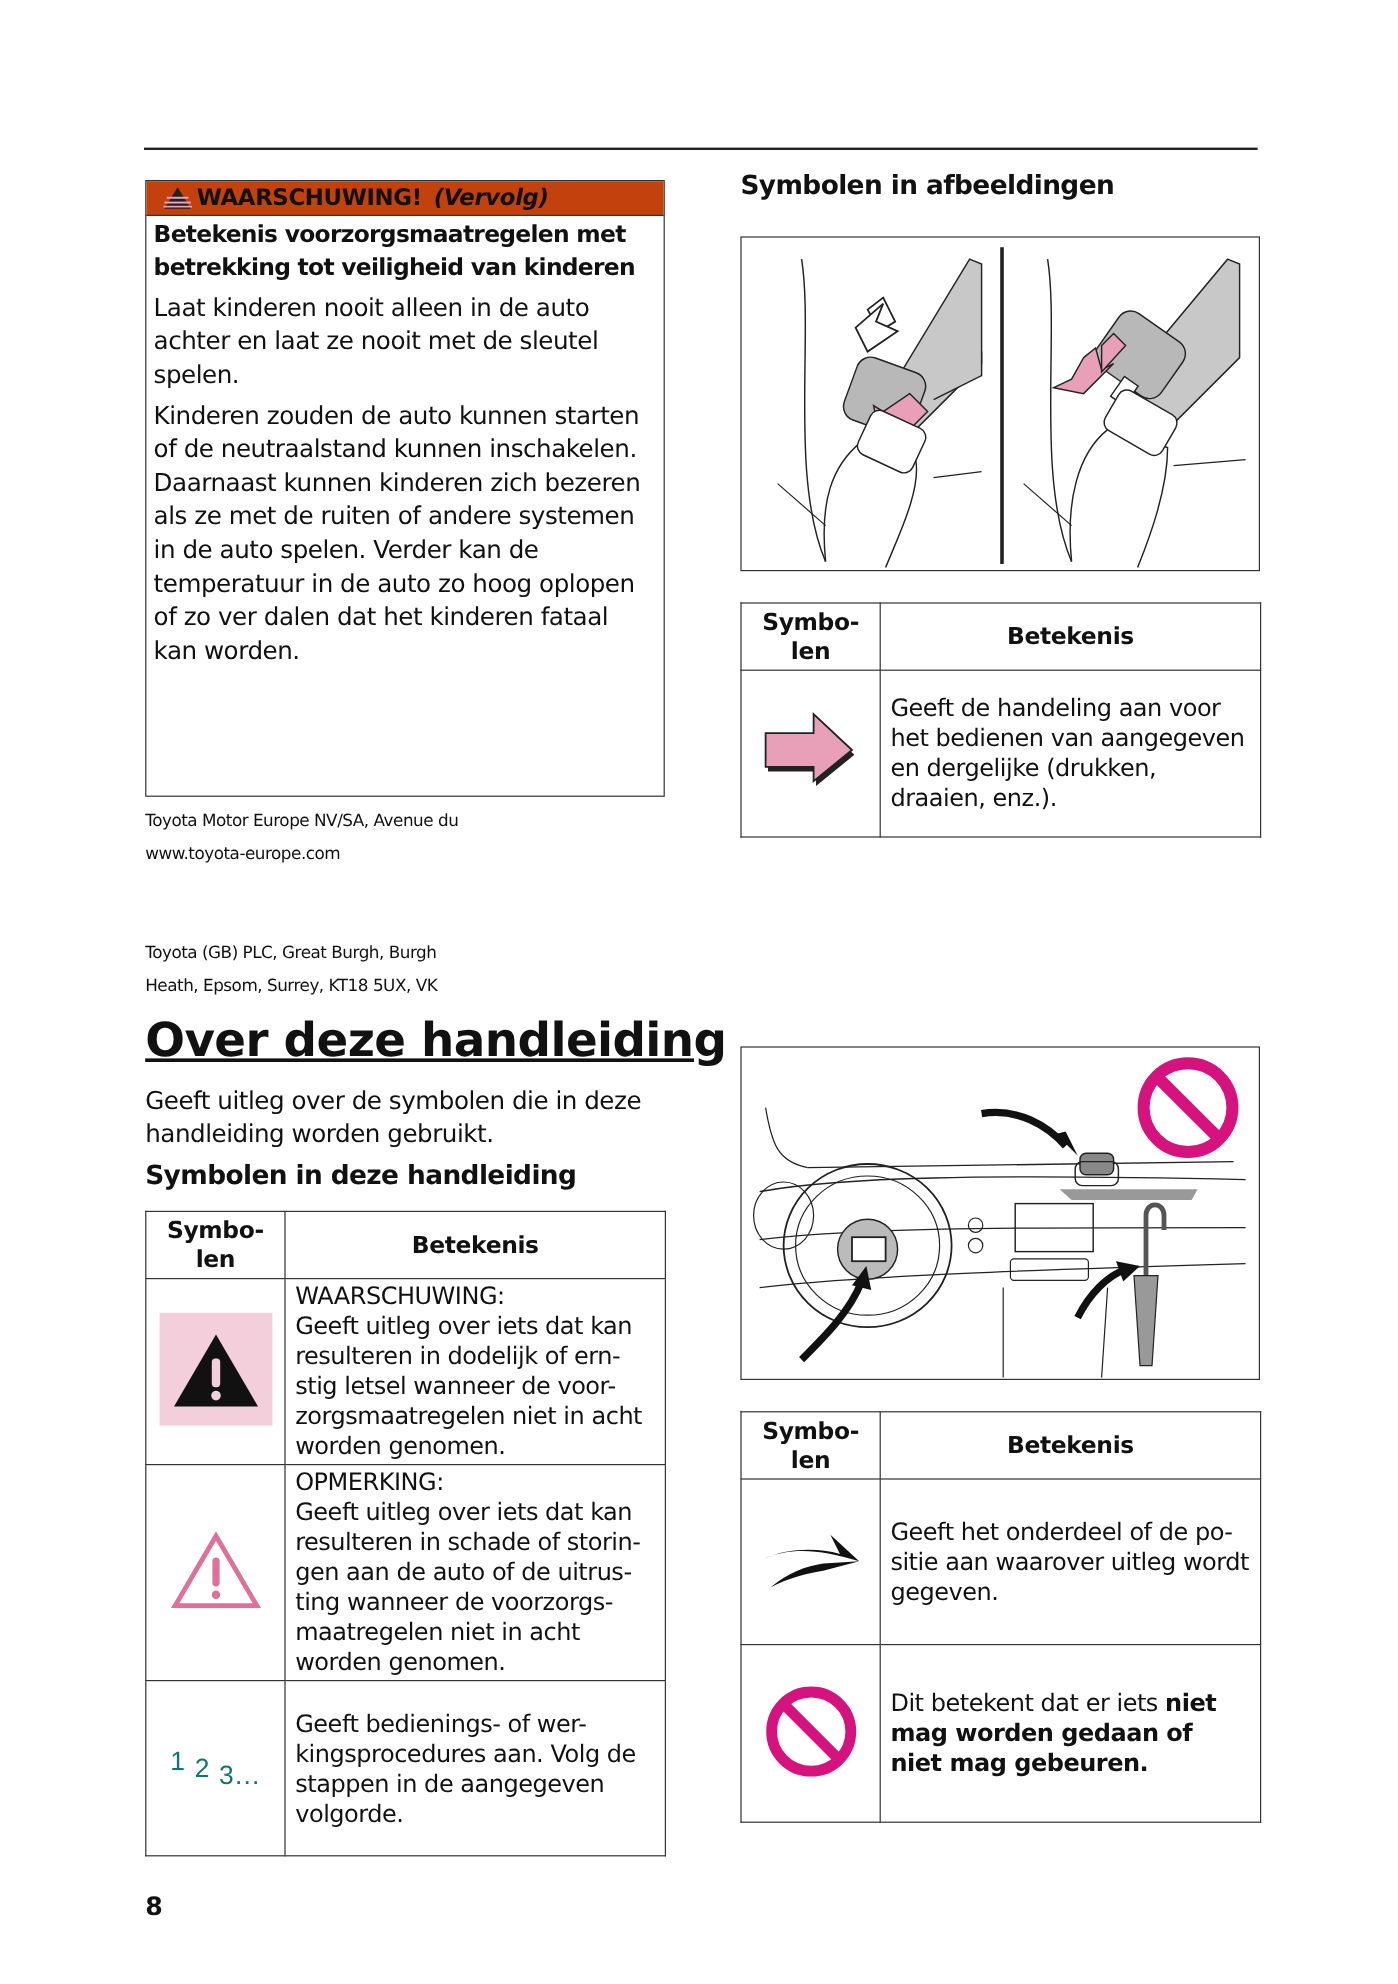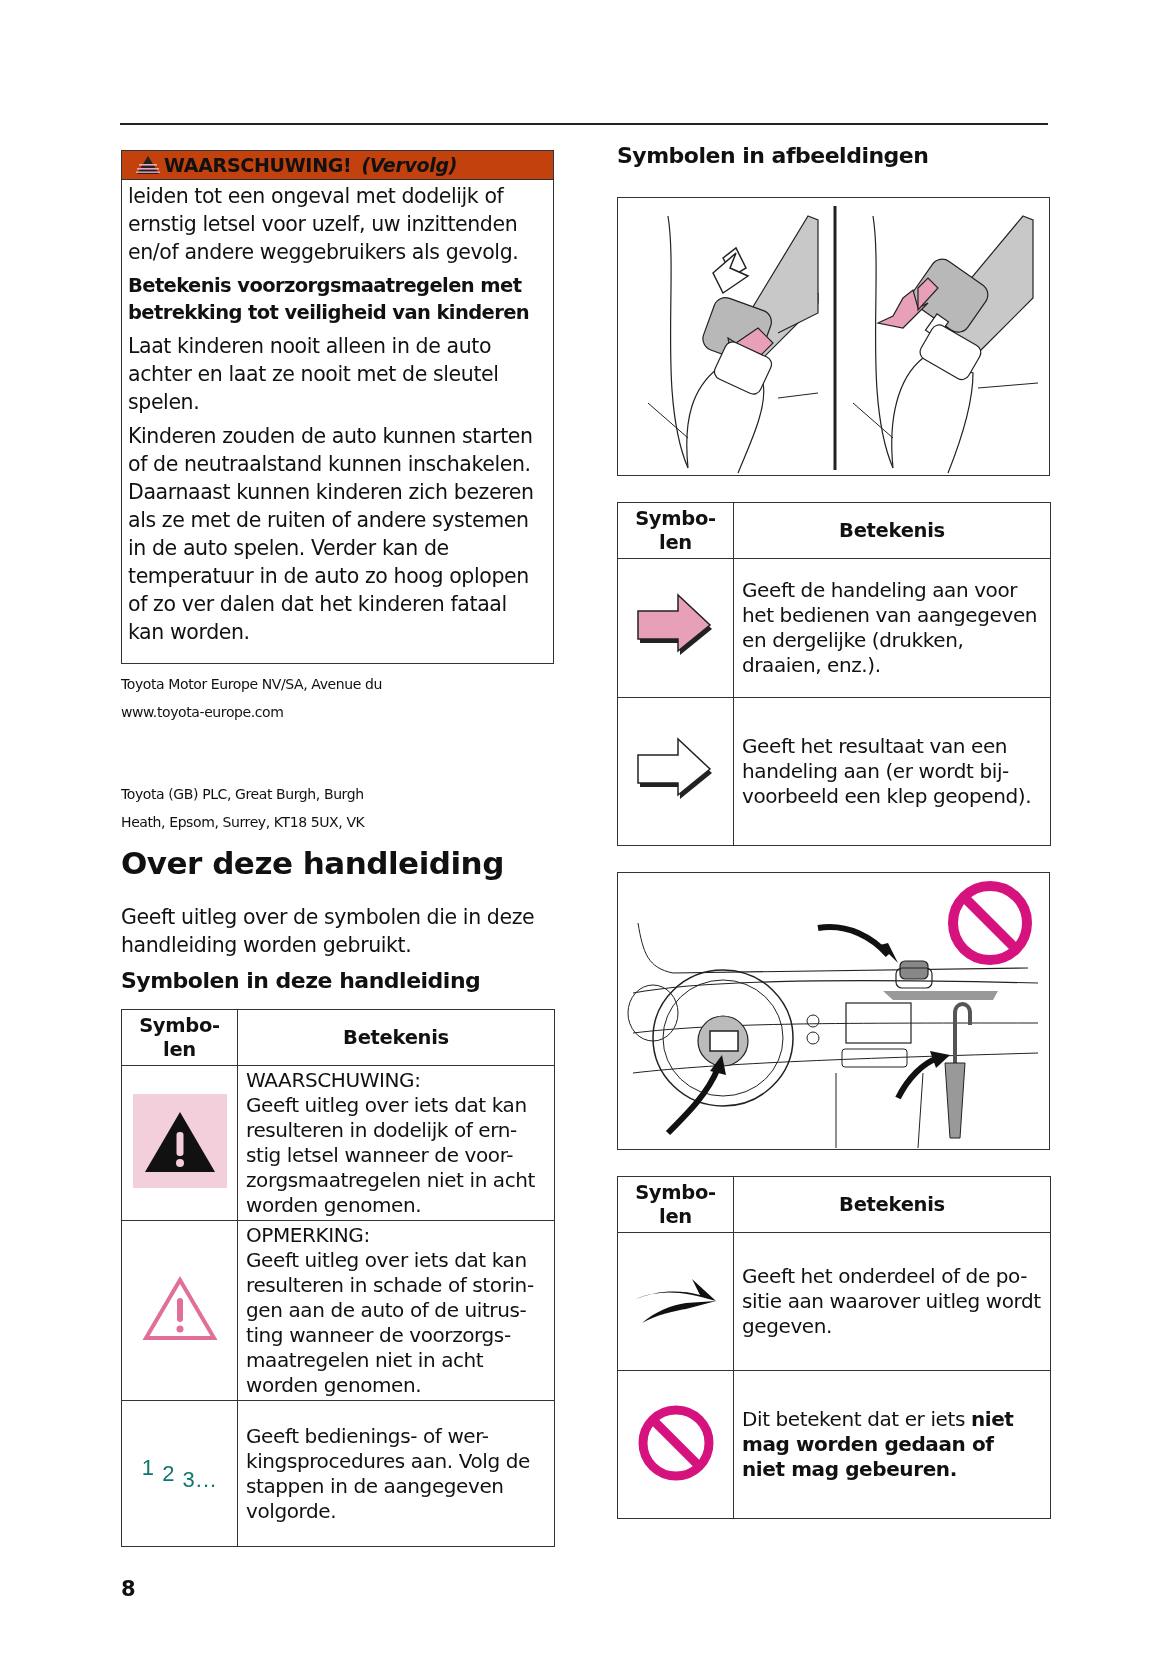--- a/index.html
+++ b/index.html
@@ -11,21 +11,21 @@
   
   .warn-box { position: absolute; left: 121px; top: 150px; width: 433px; height: 514px; border: 1.5px solid #333; }
   .warn-head { height: 29px; background: #c2410c; border-bottom: 1.5px solid #333; display: flex; align-items: center; padding-left: 14px; font-weight: bold; font-size: 19px; letter-spacing: -0.3px; }
   .warn-head svg { margin-right: 4px; }
   .warn-head .cont { font-style: italic; margin-left: 10px; }
   .warn-body { padding: 2px 6px 0 6px; font-size: 20.5px; line-height: 28px; letter-spacing: -0.4px; }
   .warn-body p { margin-bottom: 6px; }
   .warn-body p.b { font-weight: bold; font-size: 19.5px; line-height: 27px; letter-spacing: -0.6px; }
 
   .addr { position: absolute; left: 121px; font-size: 14px; line-height: 28px; letter-spacing: -0.4px; width: 440px; }
-  .h1 { position: absolute; left: 121px; top: 845px; font-size: 31px; font-weight: bold; letter-spacing: -0.5px; }
+  .h1 { position: absolute; left: 121px; top: 845px; font-size: 39px; font-weight: bold; letter-spacing: -0.5px; text-decoration: underline; }
   .intro { position: absolute; left: 121px; top: 903px; font-size: 20.5px; line-height: 28px; letter-spacing: -0.4px; width: 440px; }
   .h2 { position: absolute; font-size: 22px; font-weight: bold; letter-spacing: -0.5px; }
 
   table.sym { position: absolute; border-collapse: collapse; table-layout: fixed; }
   table.sym td, table.sym th { border: 1.5px solid #333; vertical-align: middle; }
   table.sym th { font-weight: bold; font-size: 19.5px; line-height: 24px; text-align: center; letter-spacing: -0.3px; }
   table.sym td.txt { font-size: 20px; line-height: 25px; padding: 0 8px; letter-spacing: -0.4px; }
   table.sym td.ico { text-align: center; }
 
   .page-num { position: absolute; left: 121px; top: 1577px; font-size: 21px; font-weight: bold; }
@@ -42,21 +42,20 @@
     <svg width="24" height="20" viewBox="0 0 24 20">
       <polygon points="12,1 23,19 1,19" fill="#222"></polygon>
       <rect x="3" y="9" width="18" height="1.6" fill="#eba6bd"></rect>
       <rect x="1" y="13" width="22" height="1.6" fill="#eba6bd"></rect>
       <rect x="0" y="16.5" width="24" height="1.4" fill="#eba6bd"></rect>
     </svg>
     <span>WAARSCHUWING!</span>
     <span class="cont">(Vervolg)</span>
   </div>
   <div class="warn-body">
-    <p>leiden tot een ongeval met dodelijk of ernstig letsel voor uzelf, uw inzittenden en/of andere weggebruikers als gevolg.</p>
     <p class="b">Betekenis voorzorgsmaatregelen met betrekking tot veiligheid van kinderen</p>
     <p>Laat kinderen nooit alleen in de auto achter en laat ze nooit met de sleutel spelen.</p>
     <p>Kinderen zouden de auto kunnen starten of de neutraalstand kunnen inschakelen. Daarnaast kunnen kinderen zich bezeren als ze met de ruiten of andere systemen in de auto spelen. Verder kan de temperatuur in de auto zo hoog oplopen of zo ver dalen dat het kinderen fataal kan worden.</p>
   </div>
 </div>
 
 <div class="addr" style="top:670px">
   <div>Toyota Motor Europe NV/SA, Avenue du</div>
   <div>www.toyota-europe.com</div>
 </div>
@@ -167,30 +166,20 @@
   </tr>
   <tr style="height:139px">
     <td class="ico">
       <svg width="80" height="66" viewBox="0 0 80 66">
         <polygon points="4,22 44,22 44,6 76,36 44,62 44,50 4,50" fill="#222"></polygon>
         <polygon points="2,18 42,18 42,2 74,32 42,58 42,46 2,46" fill="#e8a0b8" stroke="#222" stroke-width="1.5"></polygon>
       </svg>
     </td>
     <td class="txt">Geeft de handeling aan voor het bedienen van aangegeven en dergelijke (drukken, draaien, enz.).</td>
   </tr>
-  <tr style="height:148px">
-    <td class="ico">
-      <svg width="80" height="66" viewBox="0 0 80 66">
-        <polygon points="4,22 44,22 44,6 76,36 44,62 44,50 4,50" fill="#222"></polygon>
-        <polygon points="2,18 42,18 42,2 74,32 42,58 42,46 2,46" fill="#fff" stroke="#222" stroke-width="1.5"></polygon>
-      </svg>
-    </td>
-    <td class="txt" style="white-space:pre-line;">Geeft het resultaat van een handeling aan (er wordt bij-
-voorbeeld een klep geopend).</td>
-  </tr>
 </tbody>
   </table>
 
 <div class="fig" style="left:617px; top:872px; width:433px; height:278px;">
   <svg width="433" height="278" viewBox="0 0 433 278">
 
     <circle cx="372" cy="50" r="37" fill="none" stroke="#d6127f" stroke-width="10"></circle>
     <line x1="346" y1="24" x2="398" y2="76" stroke="#d6127f" stroke-width="10"></line>
 
     <path d="M20,50 C25,80 30,95 55,100" fill="none" stroke="#222" stroke-width="1"></path>

